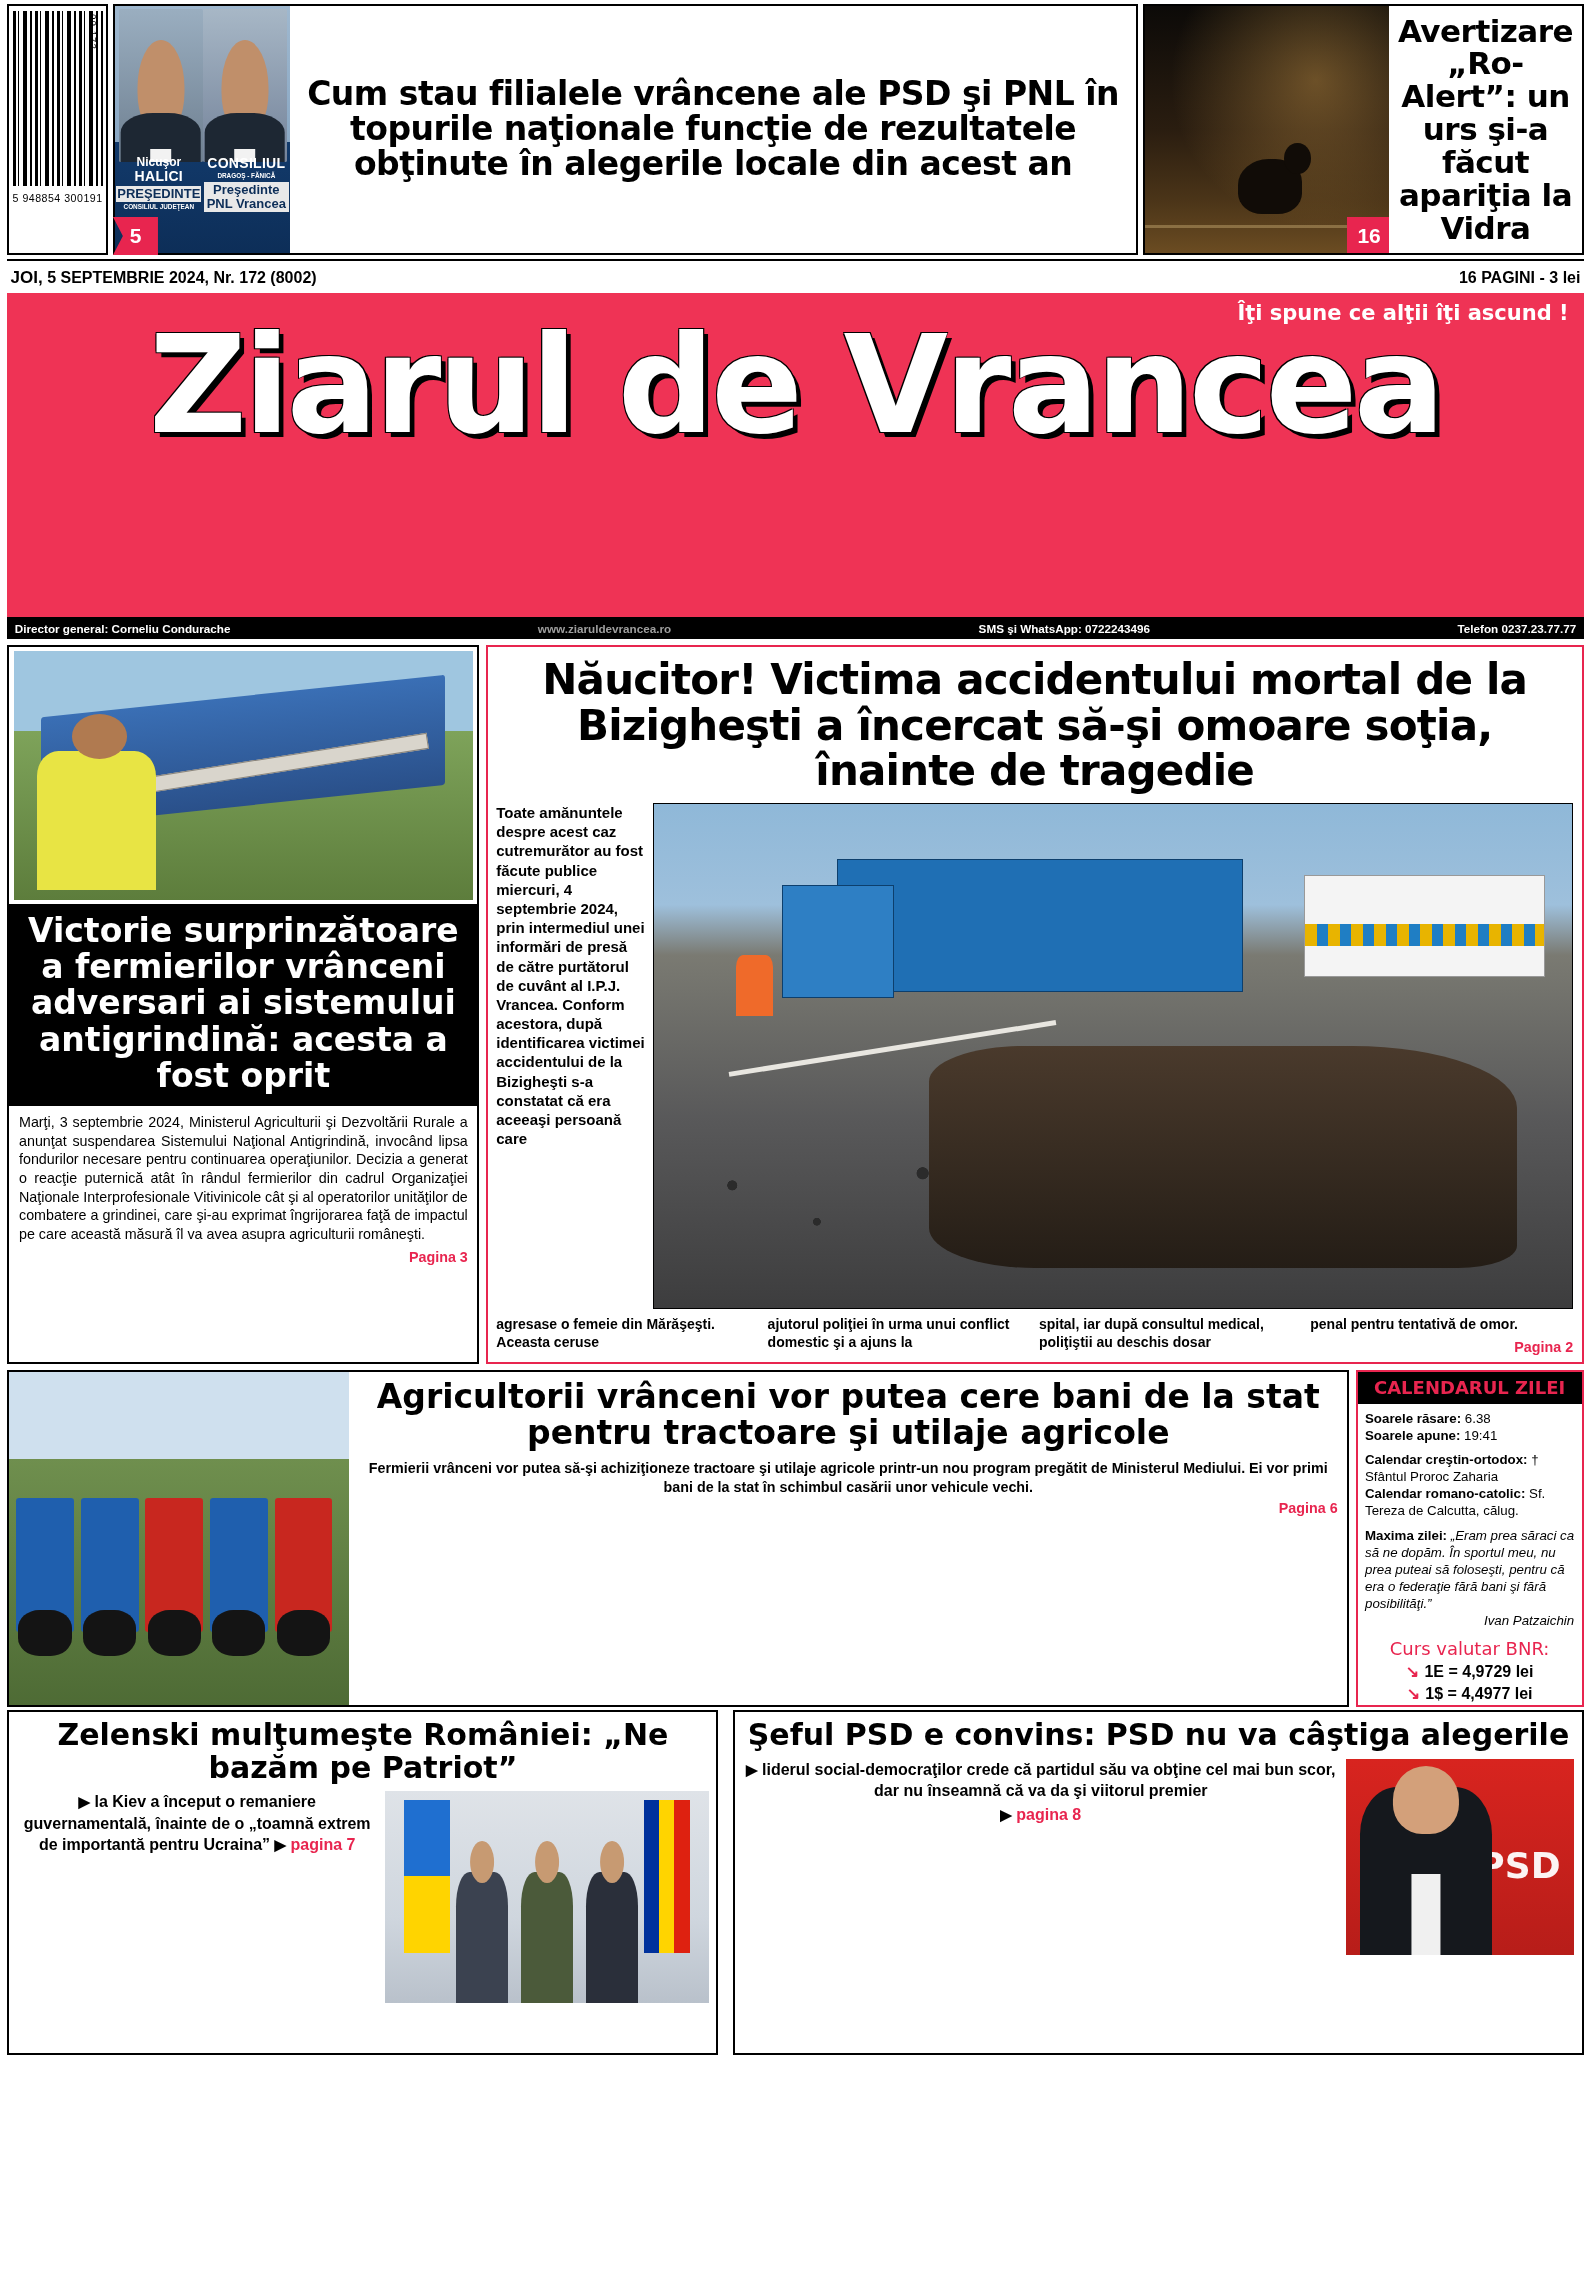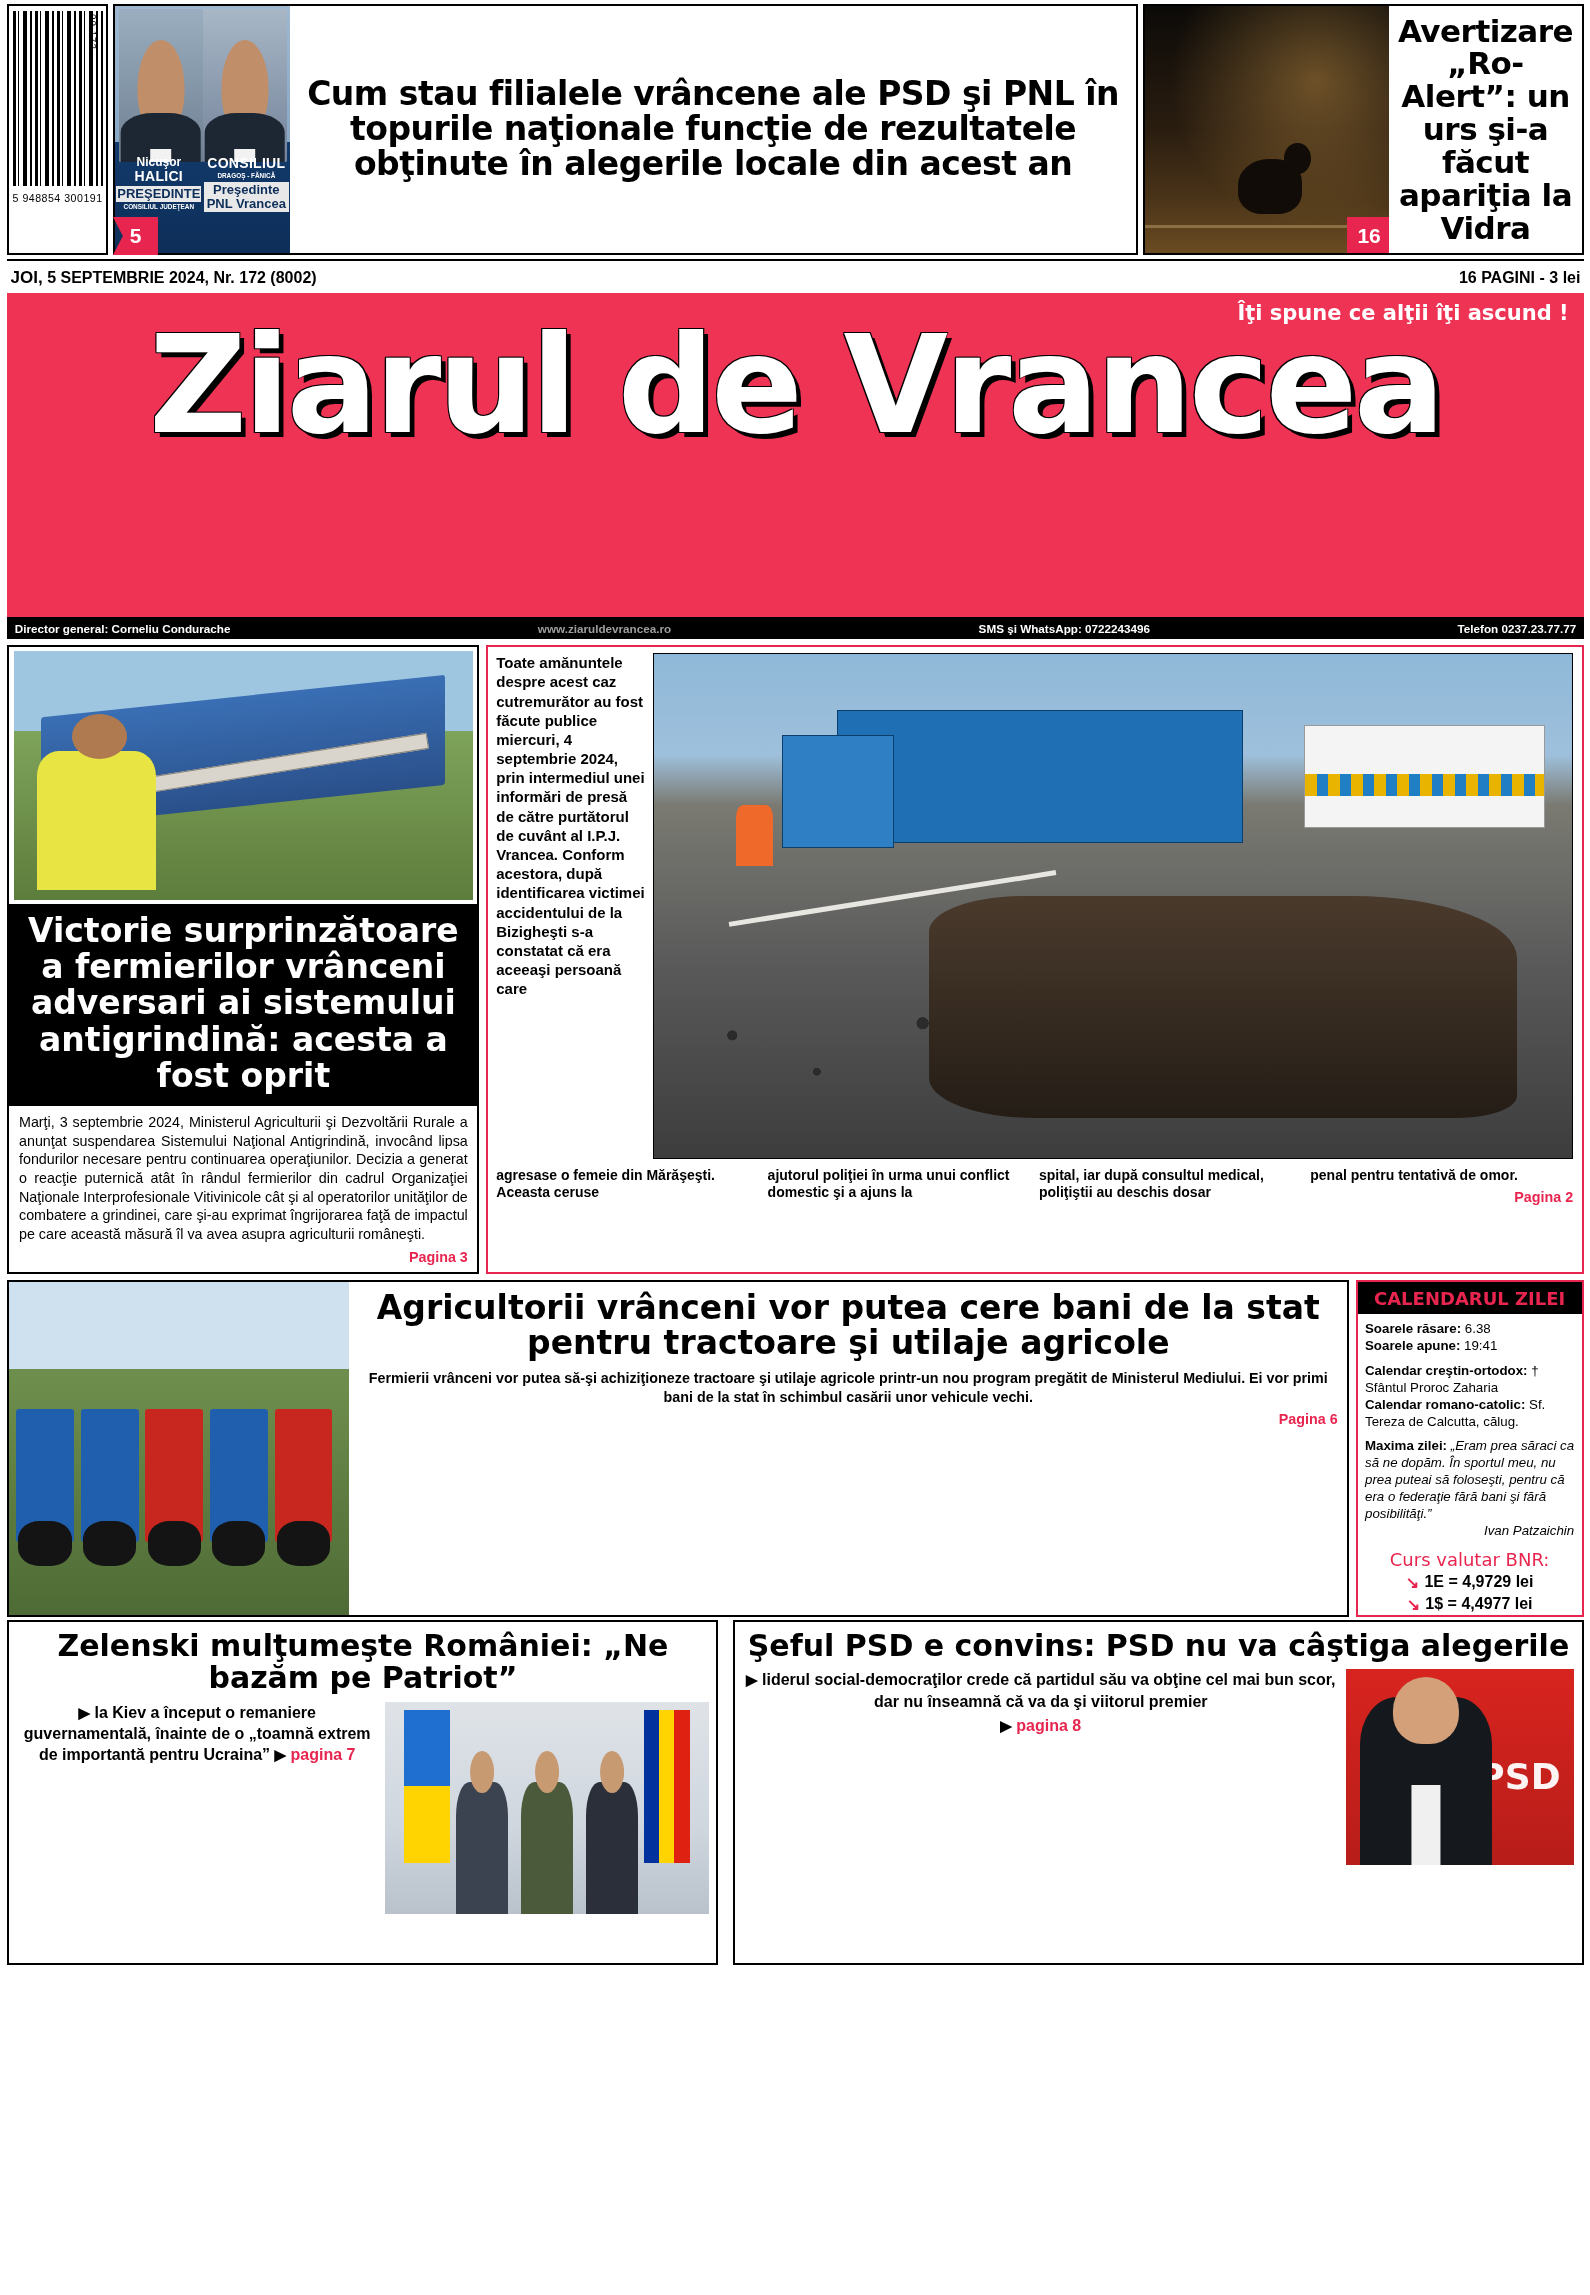--- a/index.html
+++ b/index.html
@@ -836,20 +836,21 @@
         <div class="farm-machine"></div>
         <div class="farm-rod"></div>
         <div class="farm-worker"></div>
       </div>
       <div class="headline-black">Victorie surprinzătoare a fermierilor vrânceni adversari ai sistemului antigrindină: acesta a fost oprit</div>
       <div class="lead-text">Marţi, 3 septembrie 2024, Ministerul Agriculturii şi Dezvoltării Rurale a anunţat suspendarea Sistemului Naţional Antigrindină, invocând lipsa fondurilor necesare pentru continuarea operaţiunilor. Decizia a generat o reacţie puternică atât în rândul fermierilor din cadrul Organizaţiei Naţionale Interprofesionale Vitivinicole cât şi al operatorilor unităţilor de combatere a grindinei, care şi-au exprimat îngrijorarea faţă de impactul pe care această măsură îl va avea asupra agriculturii româneşti.</div>
       <div class="pagref">Pagina 3</div>
     </div>
 
     <div class="col-right">
+      <div class="main-headline">Năucitor! Victima accidentului mortal de la Bizigheşti a încercat să-şi omoare soţia, înainte de tragedie</div>
       <div class="story-row">
         <div class="story-col-text">Toate amănuntele despre acest caz cutremurător au fost făcute publice miercuri, 4 septembrie 2024, prin intermediul unei informări de presă de către purtătorul de cuvânt al I.P.J. Vrancea. Conform acestora, după identificarea victimei accidentului de la Bizigheşti s-a constatat că era aceeaşi persoană care</div>
         <div class="crash-photo">
           <div class="truck"></div>
           <div class="truck-cab"></div>
           <div class="ambulance"></div>
           <div class="road-center"></div>
           <div class="responder"></div>
           <div class="debris"></div>
           <div class="wreck"></div>

